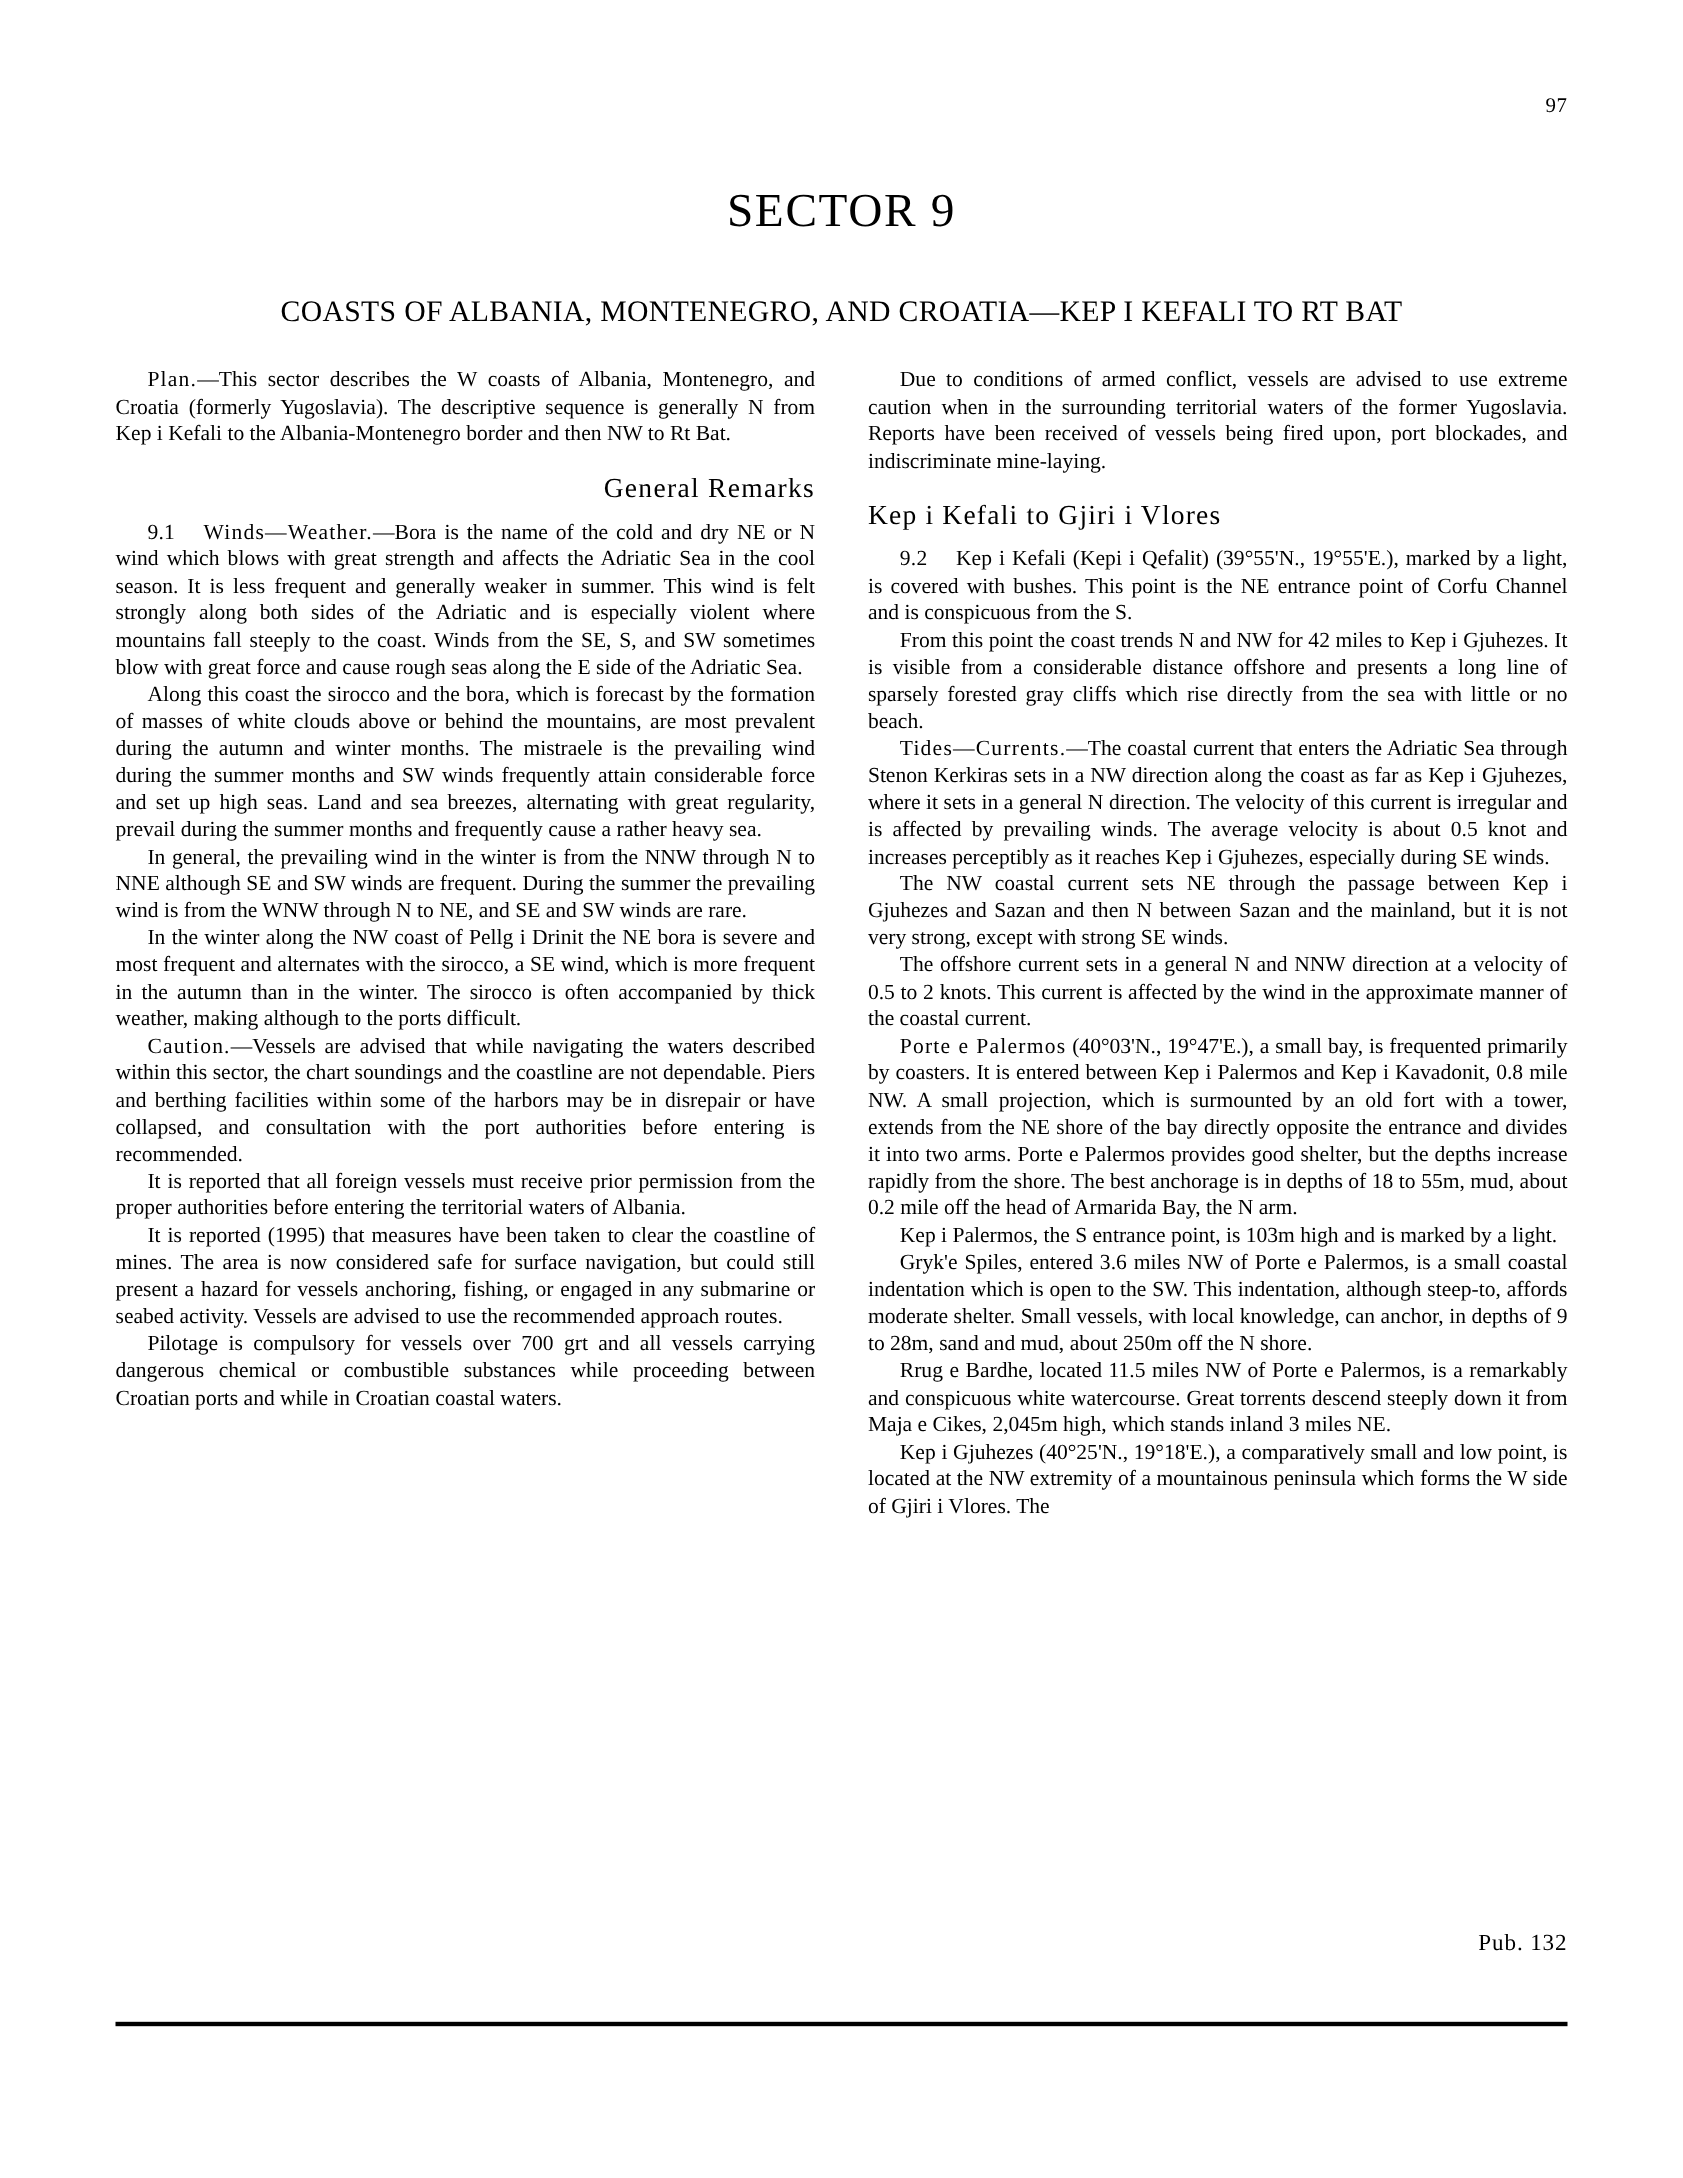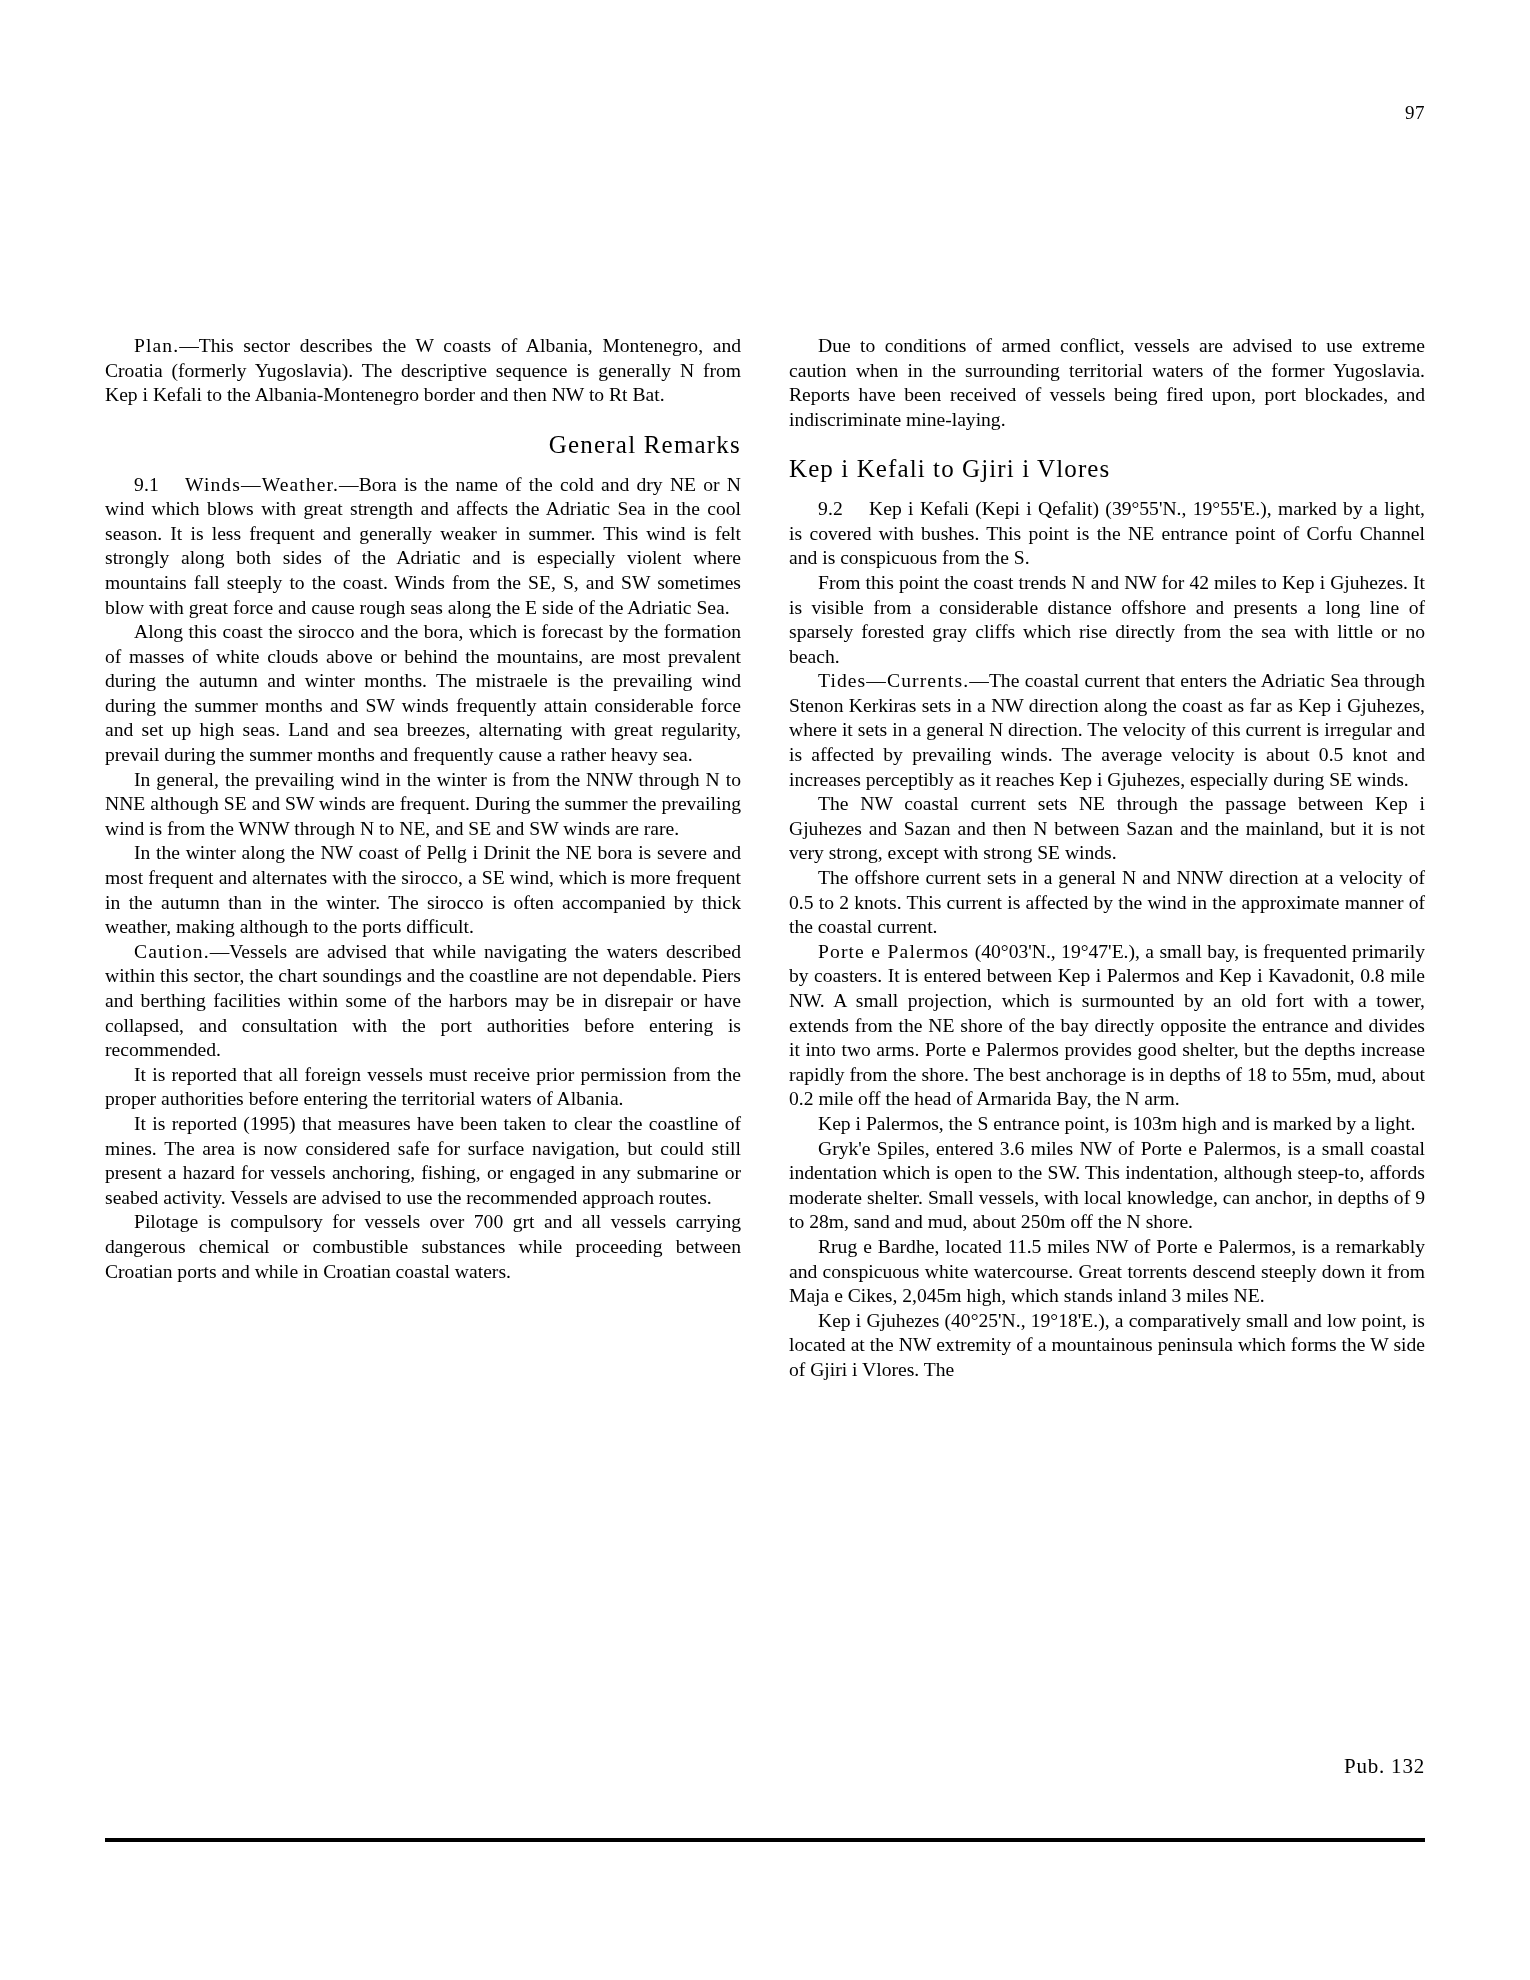--- a/index.html
+++ b/index.html
@@ -18,21 +18,20 @@
     overflow: hidden;
   }
 
   
   .page-number {
     position: absolute;
     top: 86px;
     right: 105px;
     font-size: 19px;
     letter-spacing: 0.5px;
-    margin-top: 16px;
   }
 
   
   .title-block {
     position: absolute;
     top: 168px;
     left: 105px;
     right: 105px;
     text-align: center;
   }
@@ -113,20 +112,24 @@
     letter-spacing: 0.8px;
   }
 </style>
 </head>
 <body>
 
 <div class="page">
 
   <div class="page-number">97</div>
 
+  <div class="title-block">
+    <h1 class="sector-title">SECTOR 9</h1>
+    <h2 class="sector-subtitle">COASTS OF ALBANIA, MONTENEGRO, AND CROATIA—KEP I KEFALI TO RT BAT</h2>
+  </div>
 
   <div class="columns">
 
     <div class="column">
 
       <p><span class="run-in">Plan.</span>—This sector describes the W coasts of Albania, Montenegro, and Croatia (formerly Yugoslavia). The descriptive sequence is generally N from Kep i Kefali to the Albania-Montenegro border and then NW to Rt Bat.</p>
 
       <h3 class="sub-head">General Remarks</h3>
 
       <p><span class="para-num">9.1</span><span class="para-num-gap"></span><span class="run-in">Winds—Weather.</span>—Bora is the name of the cold and dry NE or N wind which blows with great strength and affects the Adriatic Sea in the cool season. It is less frequent and generally weaker in summer. This wind is felt strongly along both sides of the Adriatic and is especially violent where mountains fall steeply to the coast. Winds from the SE, S, and SW sometimes blow with great force and cause rough seas along the E side of the Adriatic Sea.</p>

